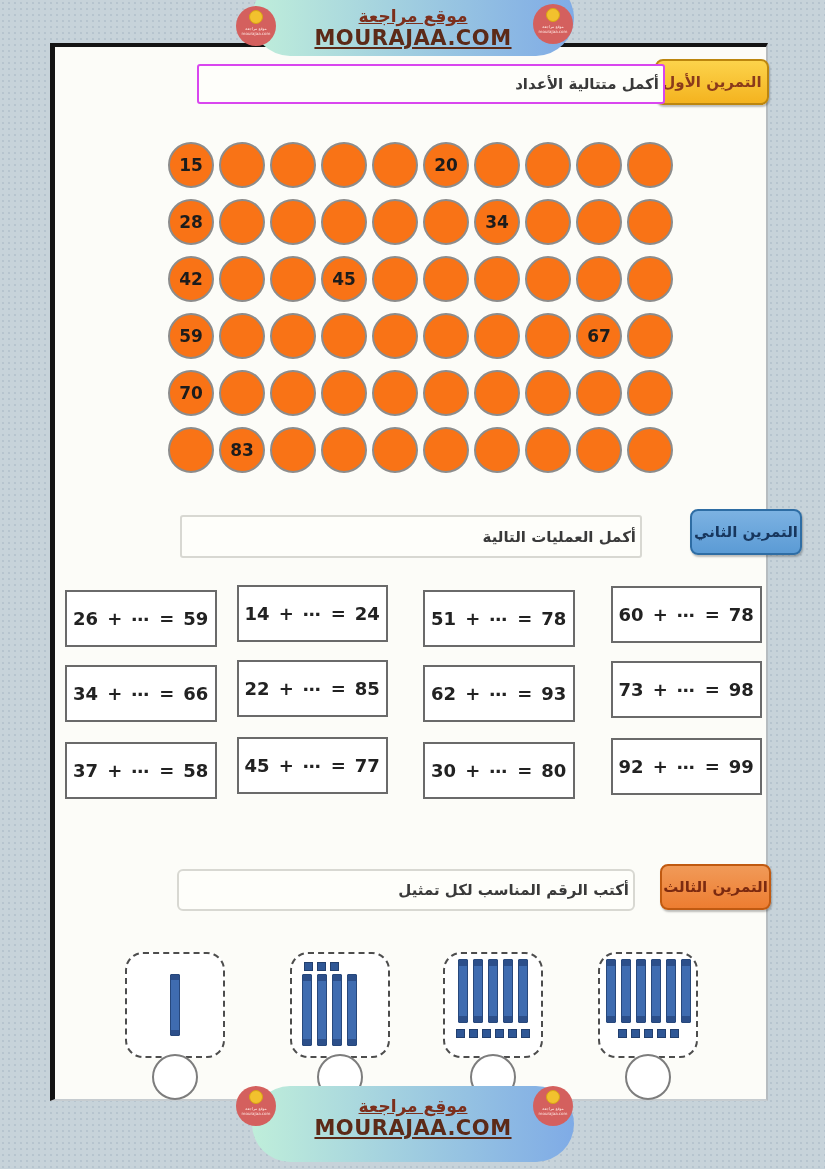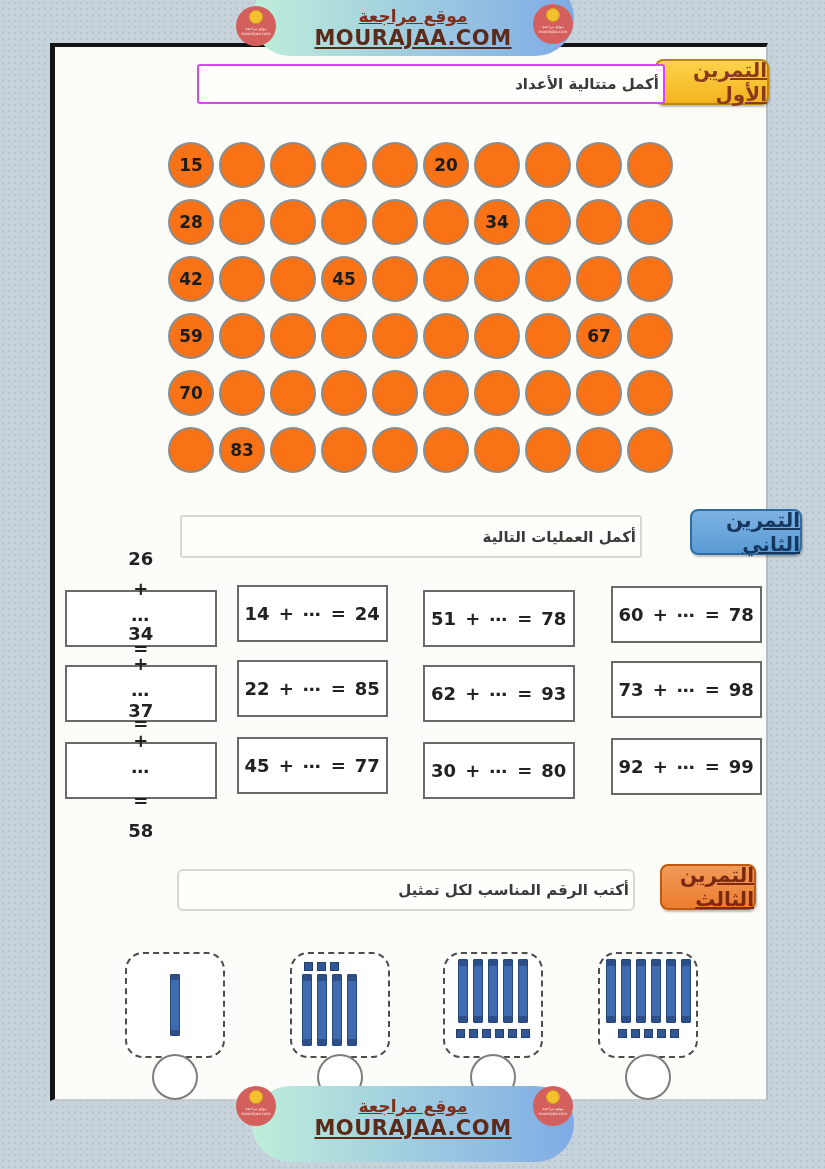--- a/index.html
+++ b/index.html
@@ -48,36 +48,35 @@
   .sheet {
     position: absolute; left: 50px; top: 43px; width: 718px; height: 1058px;
     background: var(--sheet-bg,#fcfcf8); z-index: 1;
     border-top: 4px solid #141414; border-left: 5px solid #141414;
     border-right: 2px solid #b6bcc0; border-bottom: 2px solid #c6ccd0;
   }
 
   
   .ex-badge {
     position: absolute; height: 46px; display: flex; align-items: center; justify-content: center;
-    font-weight: bold; font-size: 20px; border-radius: 8px; direction: rtl;
+    font-weight: bold; font-size: 15px; border-radius: 8px; direction: rtl;
     box-shadow: 1px 2px 2px rgba(0,0,0,.25);
-    text-decoration: underline;
   }
   .badge1 {
     left: 600px; top: 12px; width: 114px;
     background: linear-gradient(180deg, #fcd34b, var(--badge1-bg,#f4b31f));
     border: 2px solid #bc860f; color: var(--badge1-text,#8a3a1b);
   }
   .badge2 {
     left: 595px; top: 462px; width: 112px;
     background: linear-gradient(180deg, #7cb2e2, var(--badge2-bg,#5b9bd5));
     border: 2px solid #2e6da4; color: var(--badge2-text,#17365d); margin-left: 40px;
   }
   .badge3 {
-    left: 605px; top: 817px; width: 96px;
+    left: 605px; top: 817px; width: 111px;
     background: linear-gradient(180deg, #f19a58, var(--badge3-bg,#ed7d31));
     border: 2px solid #c05a11; color: var(--badge3-text,#7b2a10);
   }
   .inst-box {
     position: absolute; background: #fefefa; border: 2px solid #d946ef; border-radius: 3px;
     display: flex; align-items: center; direction: rtl; padding: 0 4px;
     font-size: 15px; font-weight: bold; color: #3a3a3a;
   }
   .inst1 { left: 142px; top: 17px; width: 468px; height: 40px; }
   .inst2 { left: 125px; top: 468px; width: 462px; height: 43px; border-color: #d8d8d2; }
@@ -95,21 +94,21 @@
 
   
   .eq-row { position: absolute; left: 10px; width: 697px; display: flex; }
   .eq-row-0 { top: 543px; } .eq-row-1 { top: 618px; } .eq-row-2 { top: 695px; }
   .eq-box {
     width: 158px; height: 57px; background: #fff;
     border: 2px solid var(--eqbox-border,#6a6a6a);
     display: flex; align-items: center; justify-content: center; gap: 9px;
     font-size: 18px; font-weight: 600; color: #222;
   }
-  .eq-box:nth-child(1) { margin-right: 20px; flex-direction: column; }
+  .eq-box:nth-child(1) { margin-right: 20px; }
   .eq-box:nth-child(2) { margin-right: 35px; transform: translateY(-5px); }
   .eq-box:nth-child(3) { margin-right: 12px; }
   .eq-box:nth-child(4) { transform: translateY(-4px); margin-left: 24px; }
   .eq-blank { letter-spacing: 1px; transform: translateY(-4px); }
 
   
   .cards-row { position: absolute; left: 0; top: 905px; width: 718px; }
   .card-col { position: absolute; width: 100px; display: flex; flex-direction: column; align-items: center; }
   .card-col-0 { left: 70px; } .card-col-1 { left: 235px; } .card-col-2 { left: 388px; } .card-col-3 { left: 543px; }
   .block-card {

